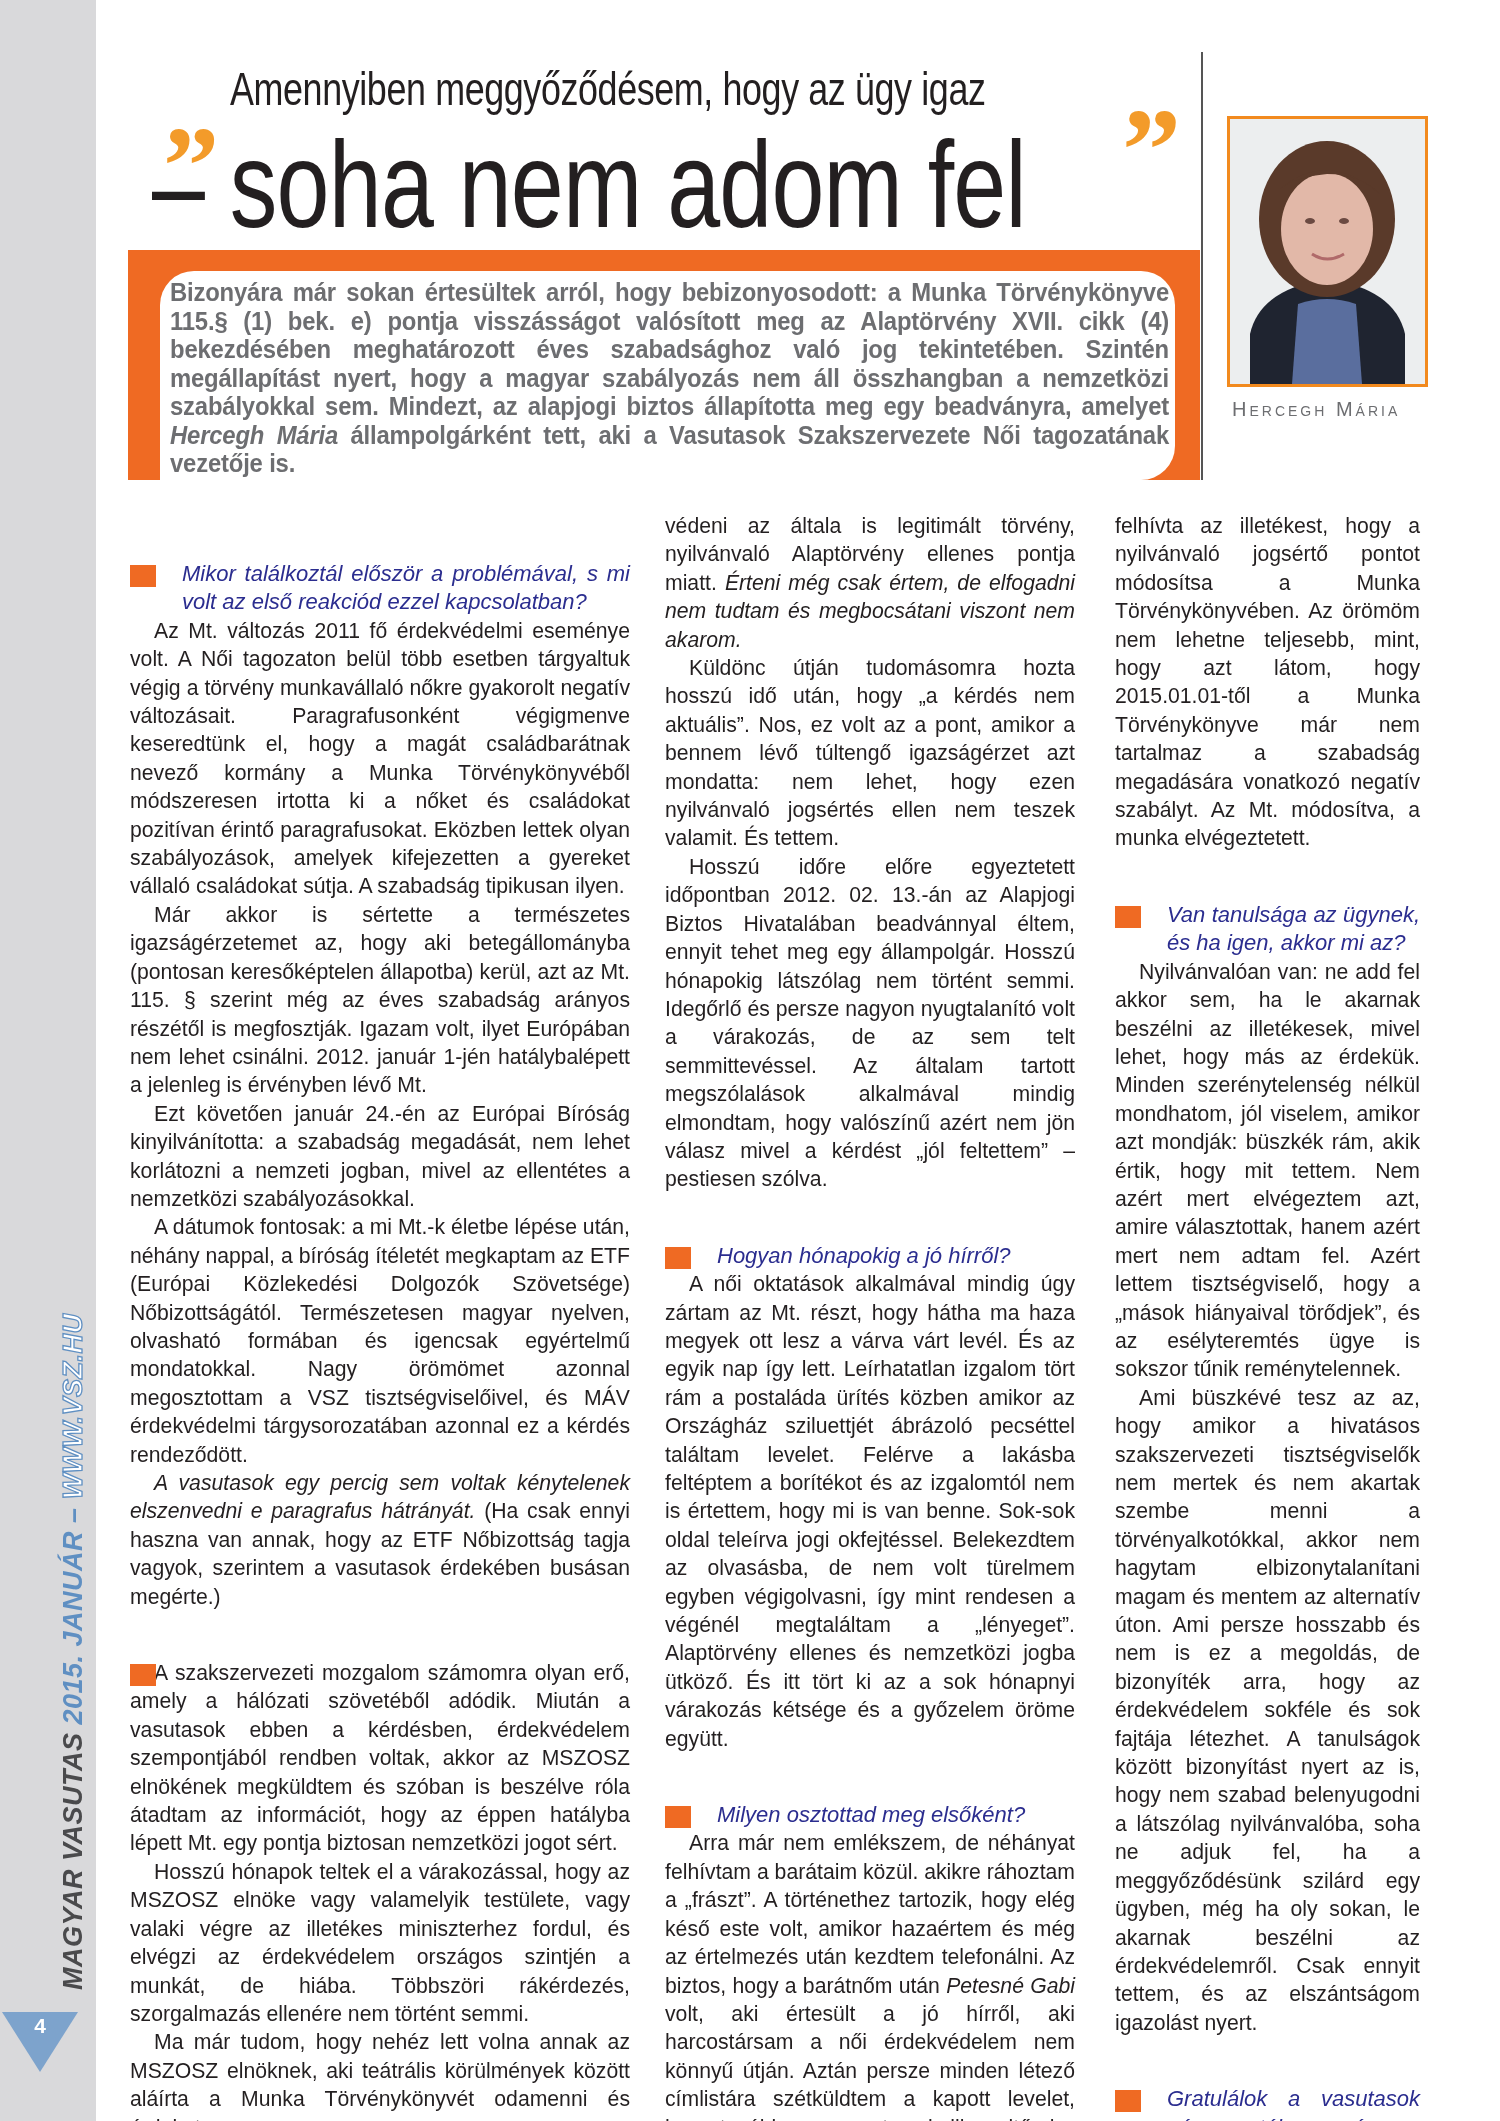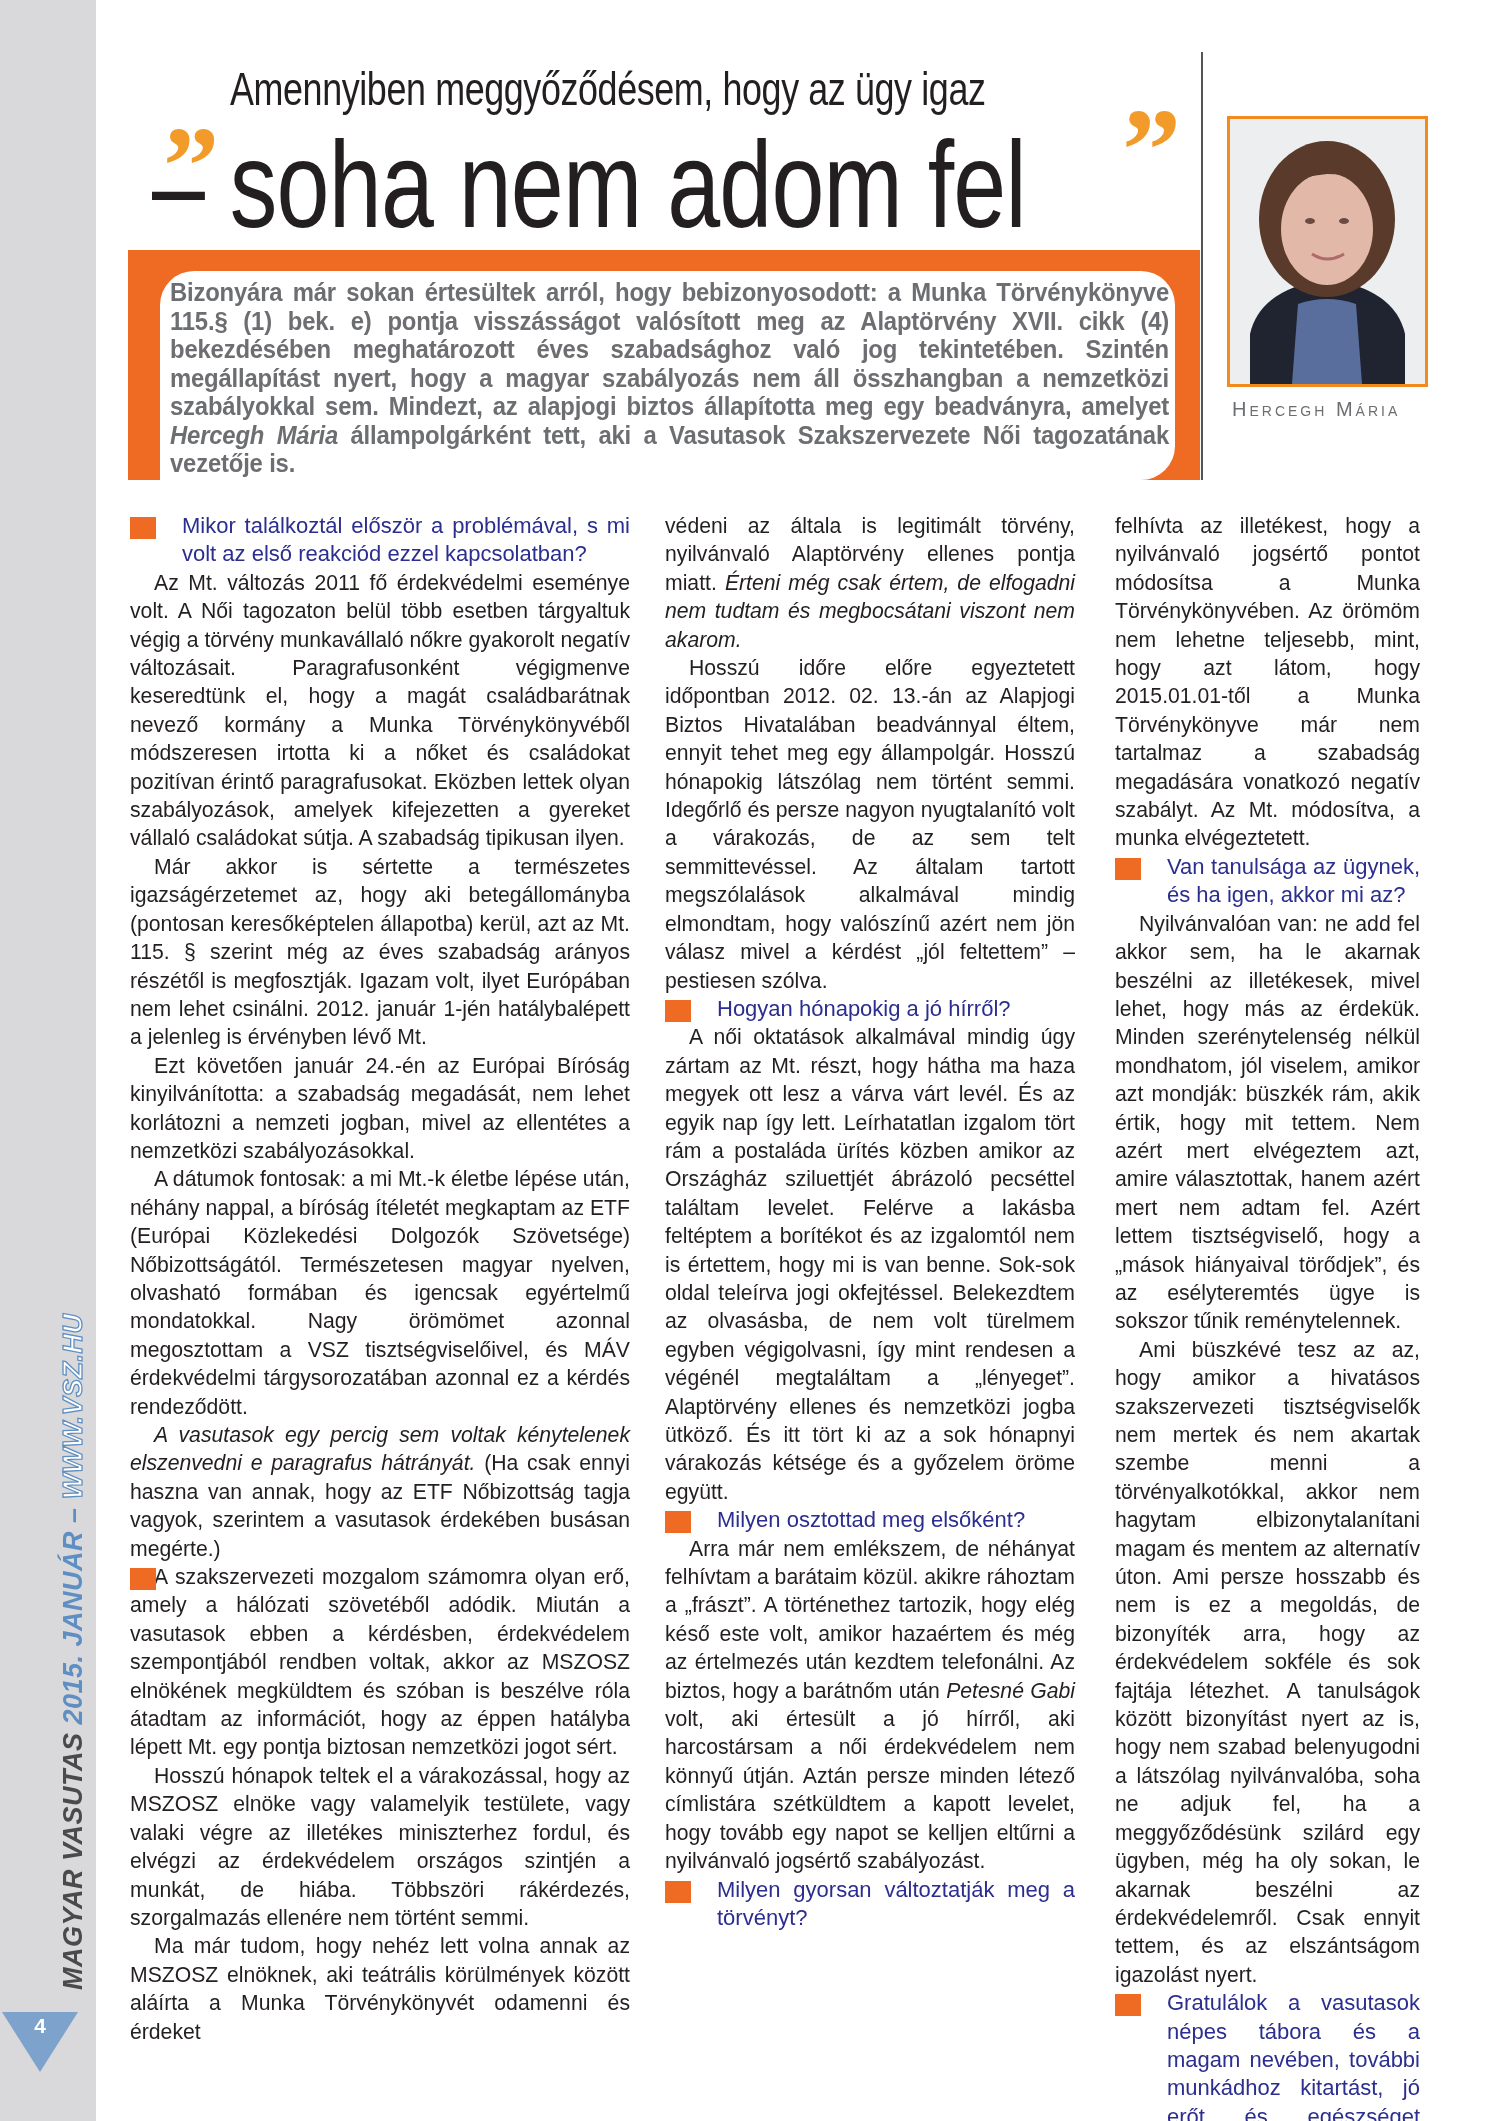--- a/index.html
+++ b/index.html
@@ -34,21 +34,21 @@
   .photo-frame { position:absolute; left:1227px; top:116px; width:195px; height:265px; border:3px solid #f28a1e; background:#eef0f1; overflow:hidden; }
   .photo-caption { position:absolute; left:1232px; top:398px; font-size:20px; letter-spacing:3px; color:#6d6e71; font-variant:small-caps; white-space:nowrap; }
 
   .col { position:absolute; top:512px; font-size:21.2px; line-height:28.4px; color:#231f20; }
   .col1 { left:130px; width:500px; }
   .col2 { left:665px; width:410px; }
   .col3 { left:1115px; width:305px; }
   .col p { margin:0; text-indent:24px; text-align:justify; }
   .col p.noindent { text-indent:0; }
   .col p .it { font-style:italic; }
-  .q { position:relative; padding-left:52px; color:#2b2d8f; font-size:22px; line-height:28.4px; text-align:justify; }
+  .q { position:relative; padding-left:52px; color:#2b2d8f; font-style:italic; font-size:22px; line-height:28.4px; text-align:justify;margin-top:48px; }
   .q .sq { position:absolute; left:0; top:5px; width:26px; height:22px; background:#ef6a23; }
 </style>
 </head>
 <body>
 
 <div class="side-strip"></div>
 <div class="side-text">
   <span class="mag">MAGYAR VASUTAS</span>
   <span class="date">2015. JANUÁR –</span>
   <span class="url">WWW.VSZ.HU</span>
@@ -89,20 +89,21 @@
   <p>A dátumok fontosak: a mi Mt.-k életbe lépése után, néhány nappal, a bíróság ítéletét megkaptam az ETF (Európai Közlekedési Dolgozók Szövetsége) Nőbizottságától. Természetesen magyar nyelven, olvasható formában és igencsak egyértelmű mondatokkal. Nagy örömömet azonnal megosztottam a VSZ tisztségviselőivel, és MÁV érdekvédelmi tárgysorozatában azonnal ez a kérdés rendeződött.</p>
   <p><span class="it">A vasutasok egy percig sem voltak kénytelenek elszenvedni e paragrafus hátrányát.</span><span> (Ha csak ennyi haszna van annak, hogy az ETF Nőbizottság tagja vagyok, szerintem a vasutasok érdekében busásan megérte.)</span></p>
   <div class="q"><span class="sq"></span></div>
   <p>A szakszervezeti mozgalom számomra olyan erő, amely a hálózati szövetéből adódik. Miután a vasutasok ebben a kérdésben, érdekvédelem szempontjából rendben voltak, akkor az MSZOSZ elnökének megküldtem és szóban is beszélve róla átadtam az információt, hogy az éppen hatályba lépett Mt. egy pontja biztosan nemzetközi jogot sért.</p>
   <p>Hosszú hónapok teltek el a várakozással, hogy az MSZOSZ elnöke vagy valamelyik testülete, vagy valaki végre az illetékes miniszterhez fordul, és elvégzi az érdekvédelem országos szintjén a munkát, de hiába. Többszöri rákérdezés, szorgalmazás ellenére nem történt semmi.</p>
   <p>Ma már tudom, hogy nehéz lett volna annak az MSZOSZ elnöknek, aki teátrális körülmények között aláírta a Munka Törvénykönyvét odamenni és érdeket</p>
 </div>
 
 <div class="col col2">
   <p class="noindent"><span>védeni az általa is legitimált törvény, nyilvánvaló Alaptörvény ellenes pontja miatt. </span><span class="it">Érteni még csak értem, de elfogadni nem tudtam és megbocsátani viszont nem akarom.</span></p>
+  <p>Küldönc útján tudomásomra hozta hosszú idő után, hogy „a kérdés nem aktuális”. Nos, ez volt az a pont, amikor a bennem lévő túltengő igazságérzet azt mondatta: nem lehet, hogy ezen nyilvánvaló jogsértés ellen nem teszek valamit. És tettem.</p>
   <p>Hosszú időre előre egyeztetett időpontban 2012. 02. 13.-án az Alapjogi Biztos Hivatalában beadvánnyal éltem, ennyit tehet meg egy állampolgár. Hosszú hónapokig látszólag nem történt semmi. Idegőrlő és persze nagyon nyugtalanító volt a várakozás, de az sem telt semmittevéssel. Az általam tartott megszólalások alkalmával mindig elmondtam, hogy valószínű azért nem jön válasz mivel a kérdést „jól feltettem” – pestiesen szólva.</p>
   <div class="q"><span class="sq"></span><span>Hogyan hónapokig a jó hírről?</span></div>
   <p>A női oktatások alkalmával mindig úgy zártam az Mt. részt, hogy hátha ma haza megyek ott lesz a várva várt levél. És az egyik nap így lett. Leírhatatlan izgalom tört rám a postaláda ürítés közben amikor az Országház sziluettjét ábrázoló pecséttel találtam levelet. Felérve a lakásba feltéptem a borítékot és az izgalomtól nem is értettem, hogy mi is van benne. Sok-sok oldal teleírva jogi okfejtéssel. Belekezdtem az olvasásba, de nem volt türelmem egyben végigolvasni, így mint rendesen a végénél megtaláltam a „lényeget”. Alaptörvény ellenes és nemzetközi jogba ütköző. És itt tört ki az a sok hónapnyi várakozás kétsége és a győzelem öröme együtt.</p>
   <div class="q"><span class="sq"></span><span>Milyen osztottad meg elsőként?</span></div>
   <p><span>Arra már nem emlékszem, de néhányat felhívtam a barátaim közül. akikre ráhoztam a „frászt”. A történethez tartozik, hogy elég késő este volt, amikor hazaértem és még az értelmezés után kezdtem telefonálni. Az biztos, hogy a barátnőm után </span><span class="it">Petesné Gabi</span><span> volt, aki értesült a jó hírről, aki harcostársam a női érdekvédelem nem könnyű útján. Aztán persze minden létező címlistára szétküldtem a kapott levelet, hogy tovább egy napot se kelljen eltűrni a nyilvánvaló jogsértő szabályozást.</span></p>
   <div class="q"><span class="sq"></span><span>Milyen gyorsan változtatják meg a törvényt?</span></div>
 
 </div>
 
 <div class="col col3">

